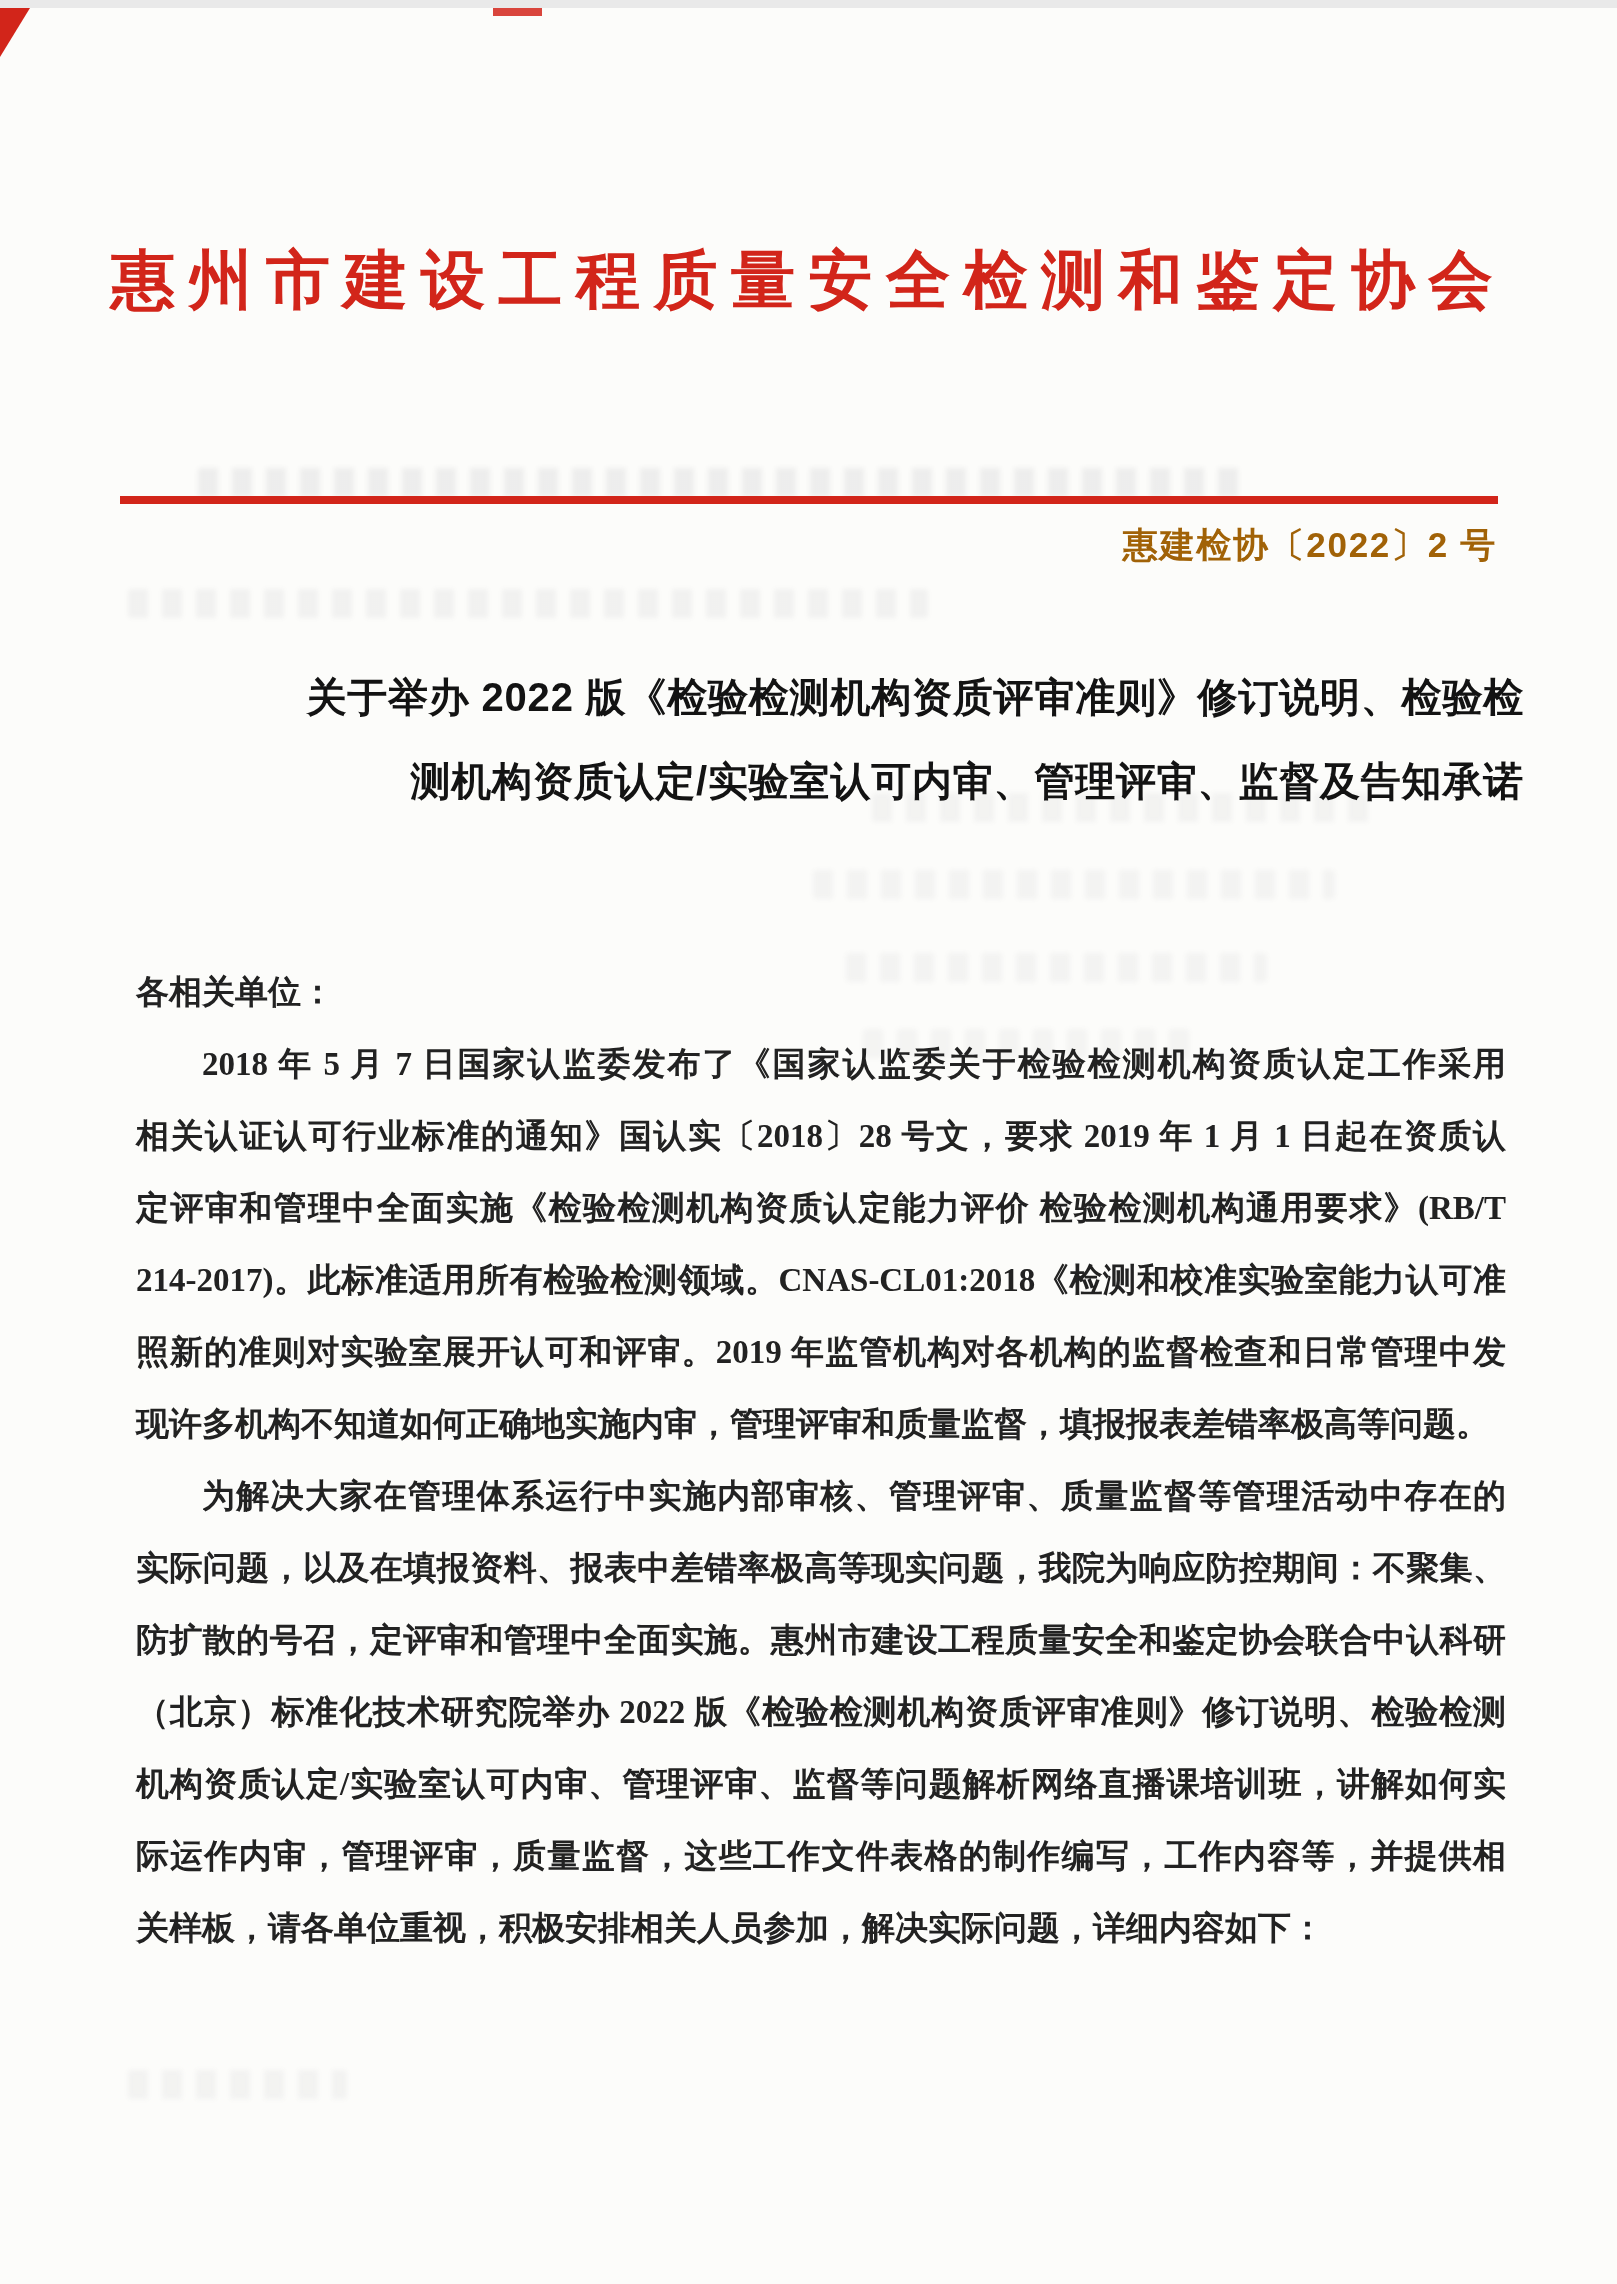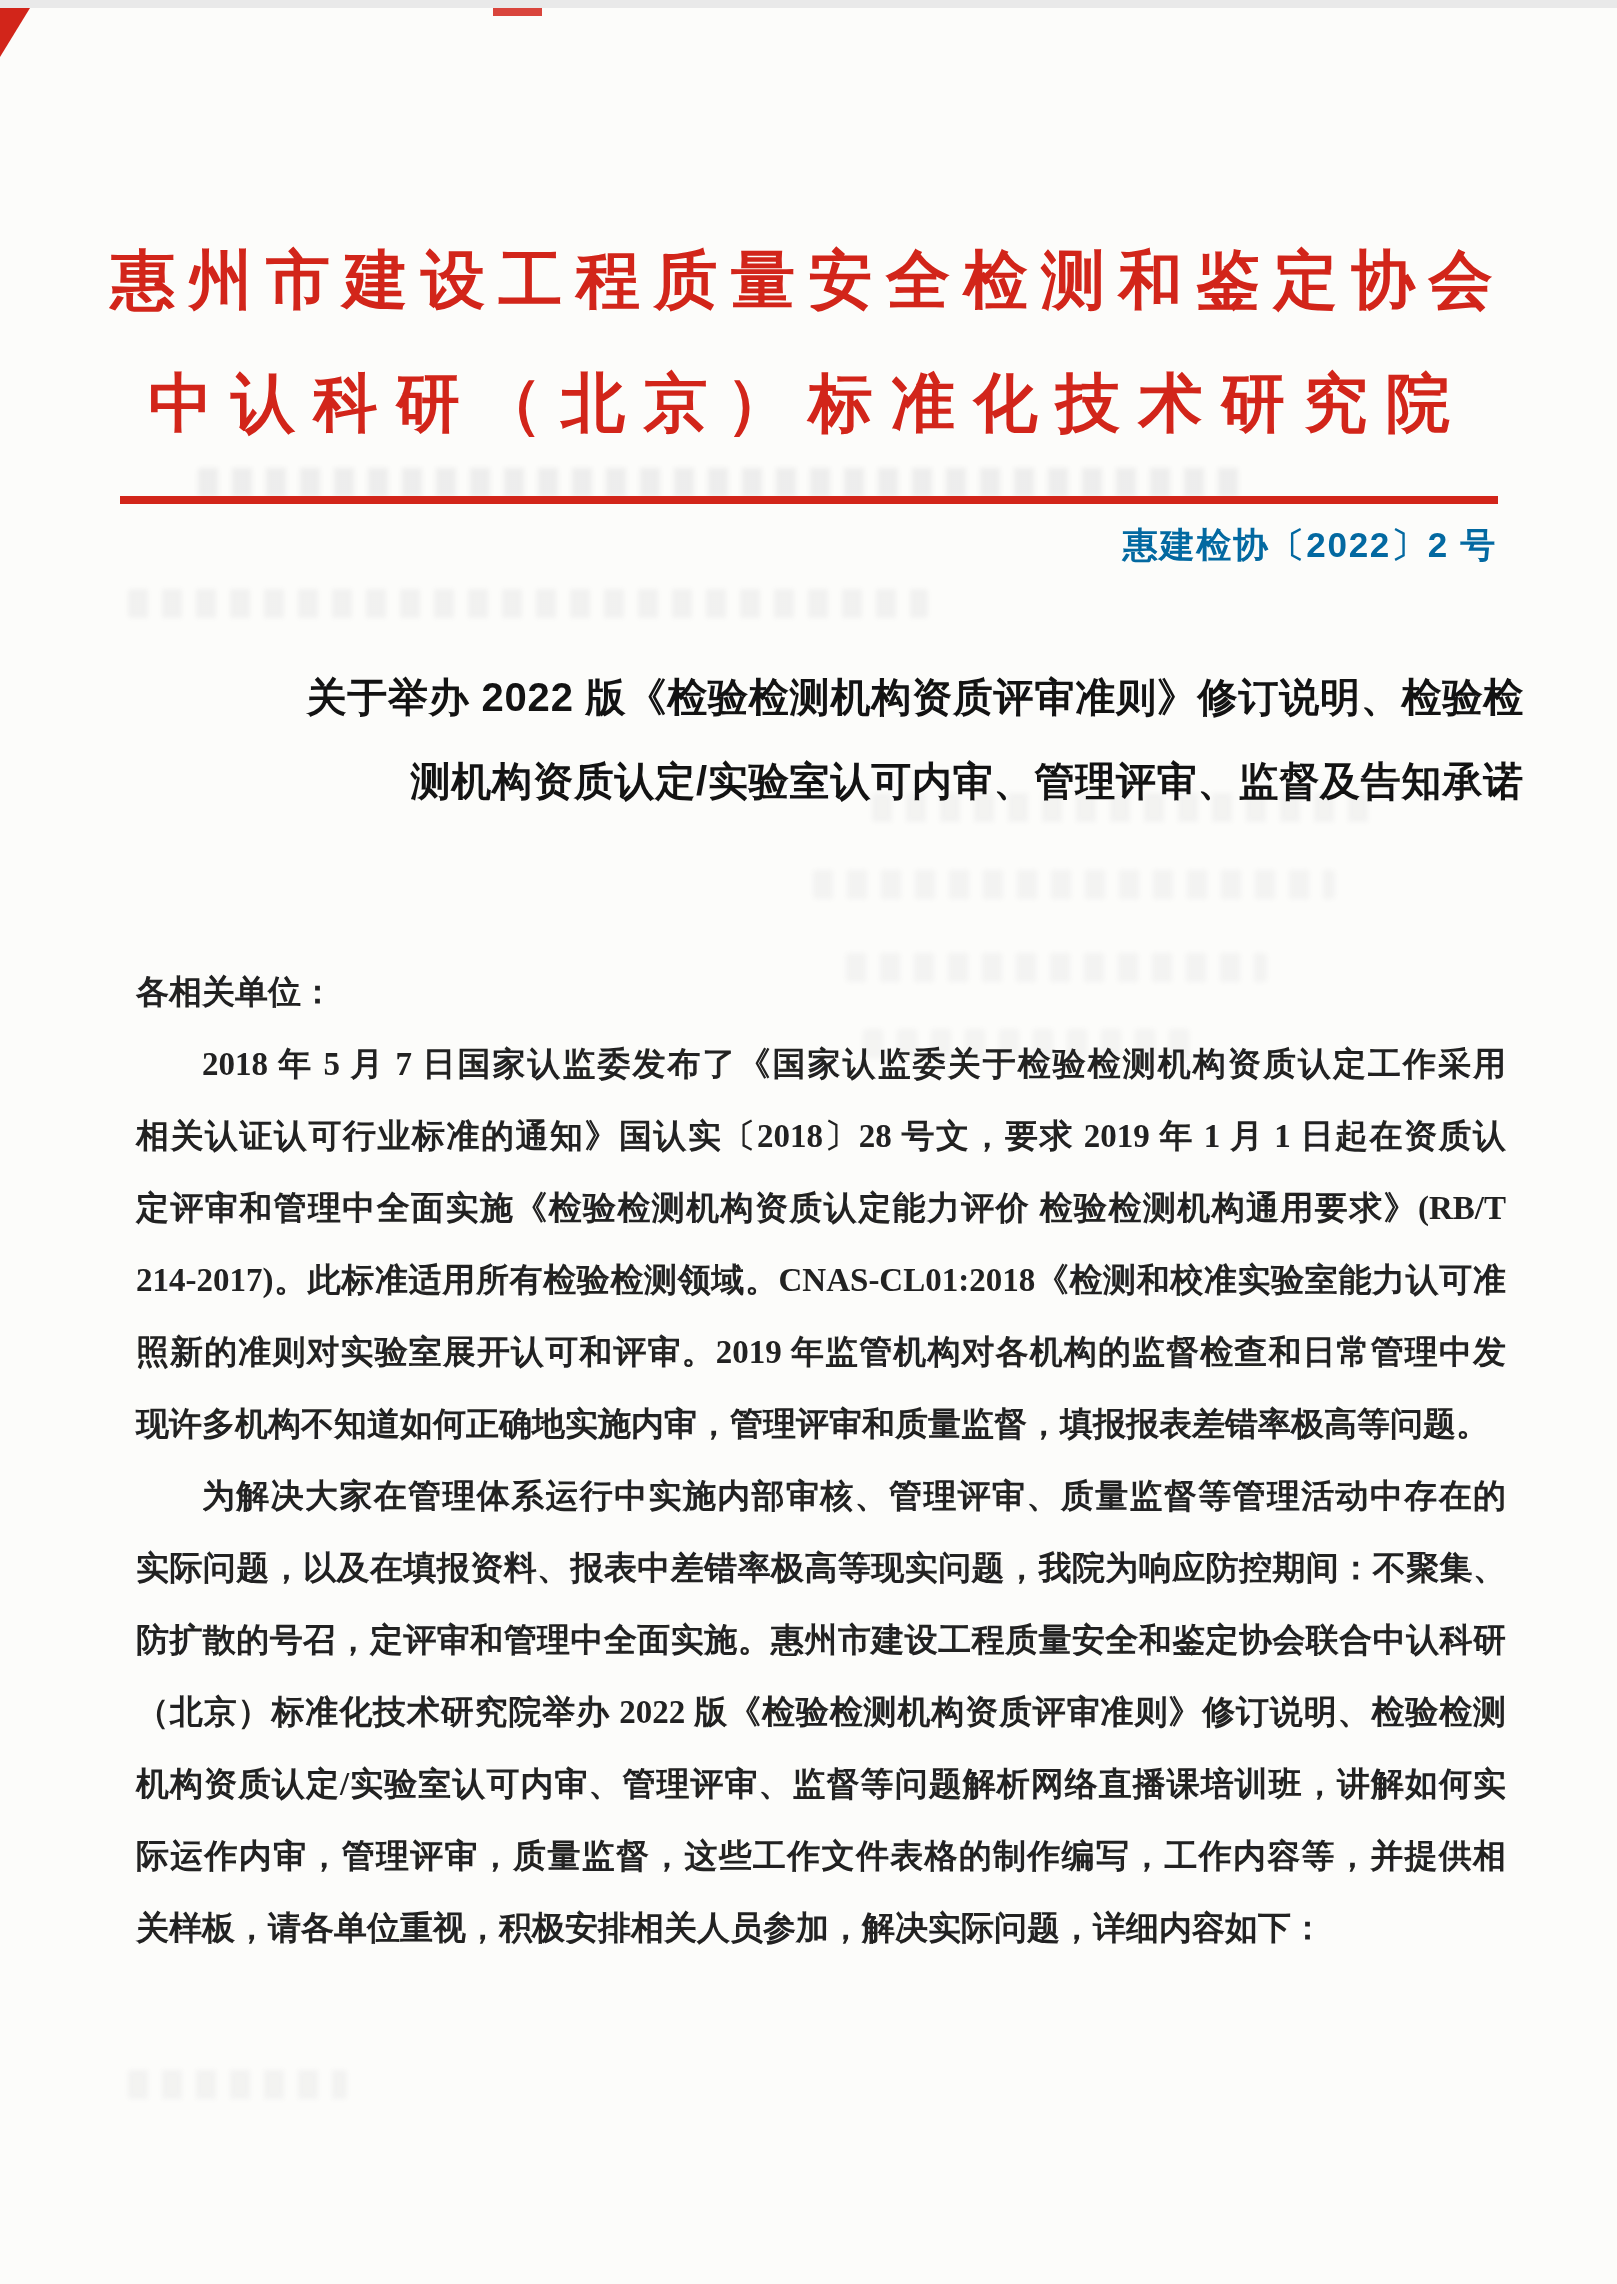--- a/index.html
+++ b/index.html
@@ -59,21 +59,21 @@
   }
 
   .doc-number {
     position:absolute;
     top:514px; left:0; right:120px;
     text-align:right;
     font-family:"Liberation Sans","DejaVu Sans",sans-serif;
     font-weight:bold;
     font-size:35px;
     letter-spacing:1.7px;
-    color:#0369a1;
+    color:#a16207;
   }
 
   
   .notice-title {
     position:absolute;
     top:647px; left:93px; right:93px;
     text-align:right;
     font-family:"Liberation Sans","DejaVu Sans",sans-serif;
     font-weight:bold;
     font-size:40px;
@@ -112,21 +112,20 @@
   <div class="top-dash"></div>
   <div class="ghost g1"></div>
   <div class="ghost g2"></div>
   <div class="ghost g3"></div>
   <div class="ghost g4"></div>
   <div class="ghost g5"></div>
   <div class="ghost g6"></div>
   <div class="ghost g7"></div>
 
   <div class="org-title org-line1">惠州市建设工程质量安全检测和鉴定协会</div>
-  <div class="org-title org-line2">中认科研（北京）标准化技术研究院</div>
   <div class="header-divider"></div>
 
   <div class="doc-number">惠建检协〔2022〕2 号</div>
 
   <div class="notice-title">
       <div class="line">关于举办 2022 版《检验检测机构资质评审准则》修订说明、检验检</div>
       <div class="line">测机构资质认定/实验室认可内审、管理评审、监督及告知承诺</div>
     </div>
 
   <div class="body-text">

